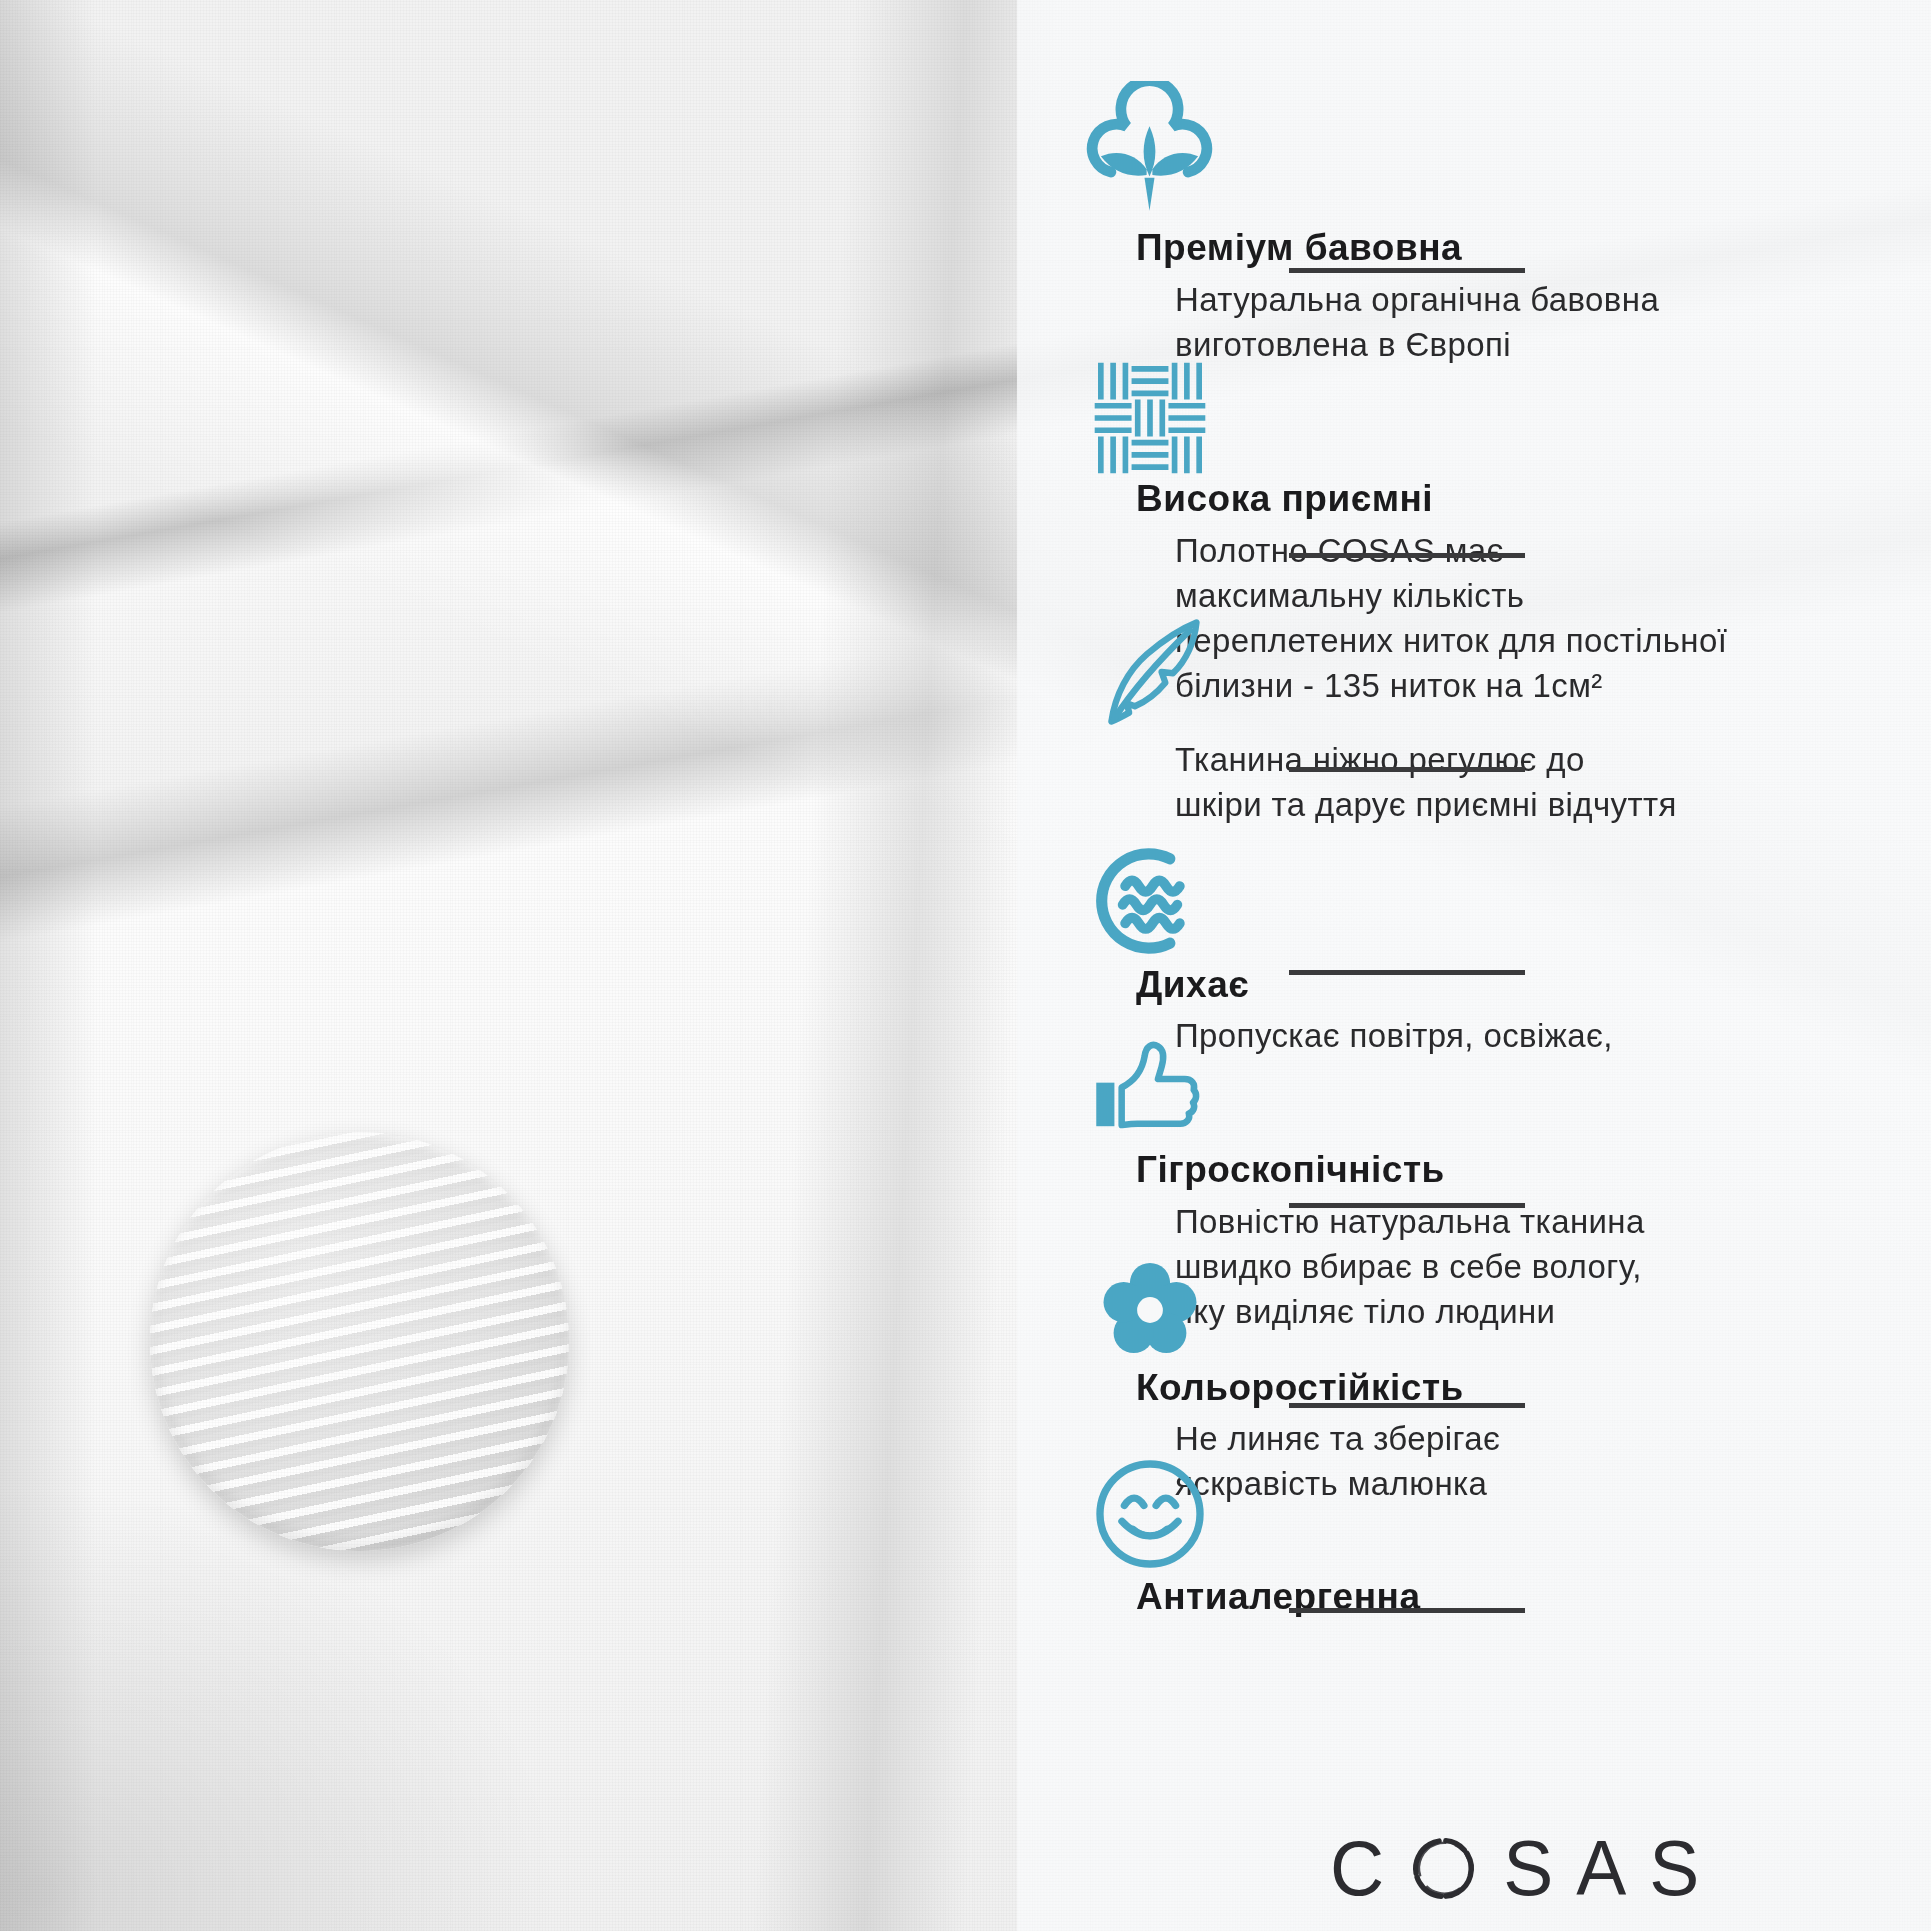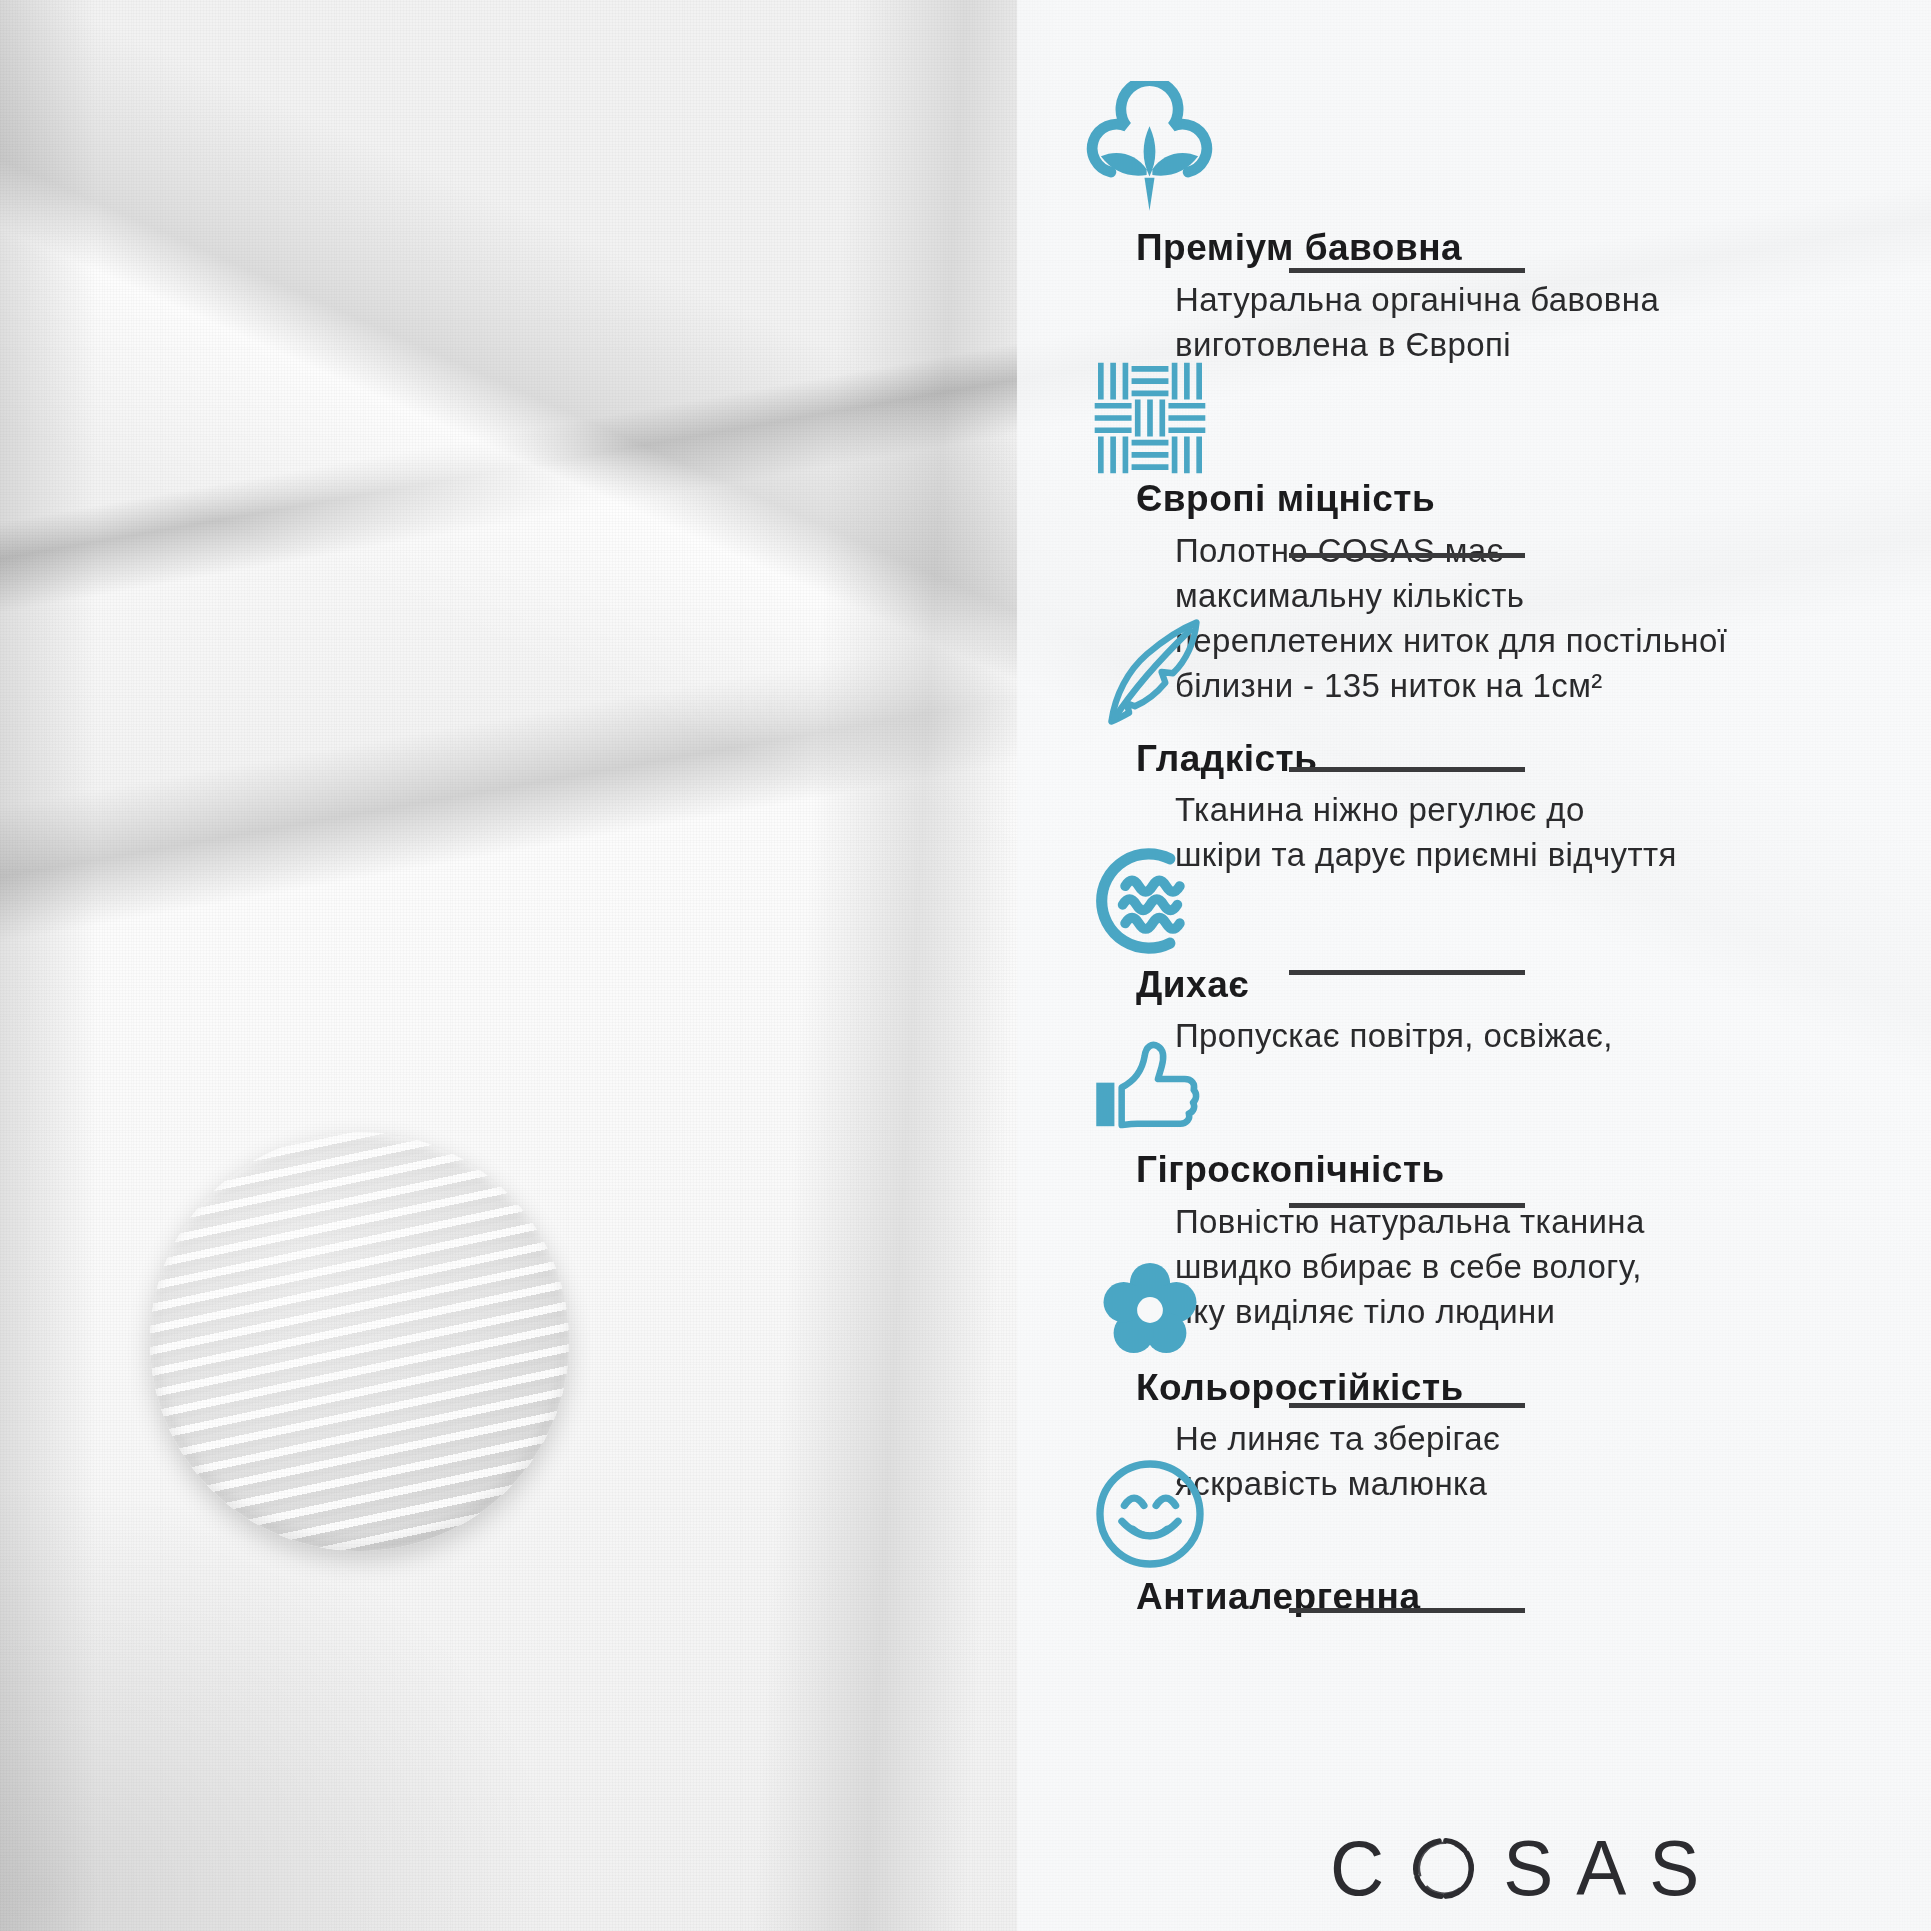--- a/index.html
+++ b/index.html
@@ -113,40 +113,39 @@
 
   <section class="feature" style="top:307px">
     <div class="icon-box ficon" style="margin-top:52px">
       <svg width="118" height="118" viewBox="0 0 96 96">
         <path d="M8 3V33M18 3V33M28 3V33 M33 8H63M33 18H63M33 28H63 M68 3V33M78 3V33M88 3V33
                  M3 38H33M3 48H33M3 58H33 M38 33V63M48 33V63M58 33V63 M63 38H93M63 48H93M63 58H93
                  M8 63V93M18 63V93M28 63V93 M33 68H63M33 78H63M33 88H63 M68 63V93M78 63V93M88 63V93" fill="none" stroke="currentColor" stroke-width="4.6"></path>
       </svg>
     </div>
     <div class="txt">
-      <h3 class="ftitle">Європі міцність</h3>
+      <h3 class="ftitle">Висока приємні</h3>
       <p>
         <span class="fline">Полотно COSAS має</span>
         <span class="fline">максимальну кількість</span>
         <span class="fline">переплетених ниток для постільної</span>
         <span class="fline">білизни - 135 ниток на 1см²</span>
       </p>
     </div>
   </section>
   <div class="divider" style="top:553px"></div>
 
   <section class="feature" style="top:597px">
     <div class="icon-box ficon" style="margin-top:9.7px">
       <svg width="127" height="130" viewBox="0 0 100 100">
         <path d="M20 89 C23 68 33 49 48 36 C59 26.5 72 17 87 11 C85.5 26 79 41 68.5 51 L59.5 50 L62.5 58.5 C55 67.5 47 73.5 38.5 77 L32 74.5 L34 82 C29.5 84.5 25 87 20 89 Z" fill="none" stroke="currentColor" stroke-width="5" stroke-linejoin="round" stroke-linecap="round"></path>
         <path d="M22 87 C37 64 55 43 82 17" fill="none" stroke="currentColor" stroke-width="5" stroke-linecap="round"></path>
       </svg>
     </div>
     <div class="txt">
-      <h3 class="ftitle">Гладкість</h3>
       <p>
         <span class="fline">Тканина ніжно регулює до</span>
         <span class="fline">шкіри та дарує приємні відчуття</span>
       </p>
     </div>
   </section>
   <div class="divider" style="top:767px"></div>
 
   <section class="feature" style="top:829px">
     <div class="icon-box ficon" style="margin-top:9.7px">

